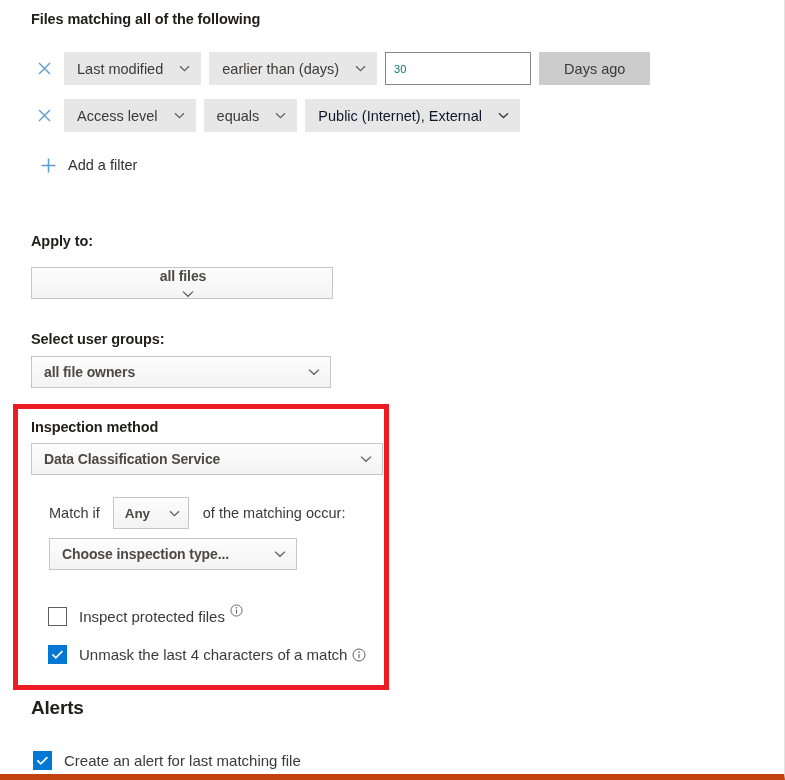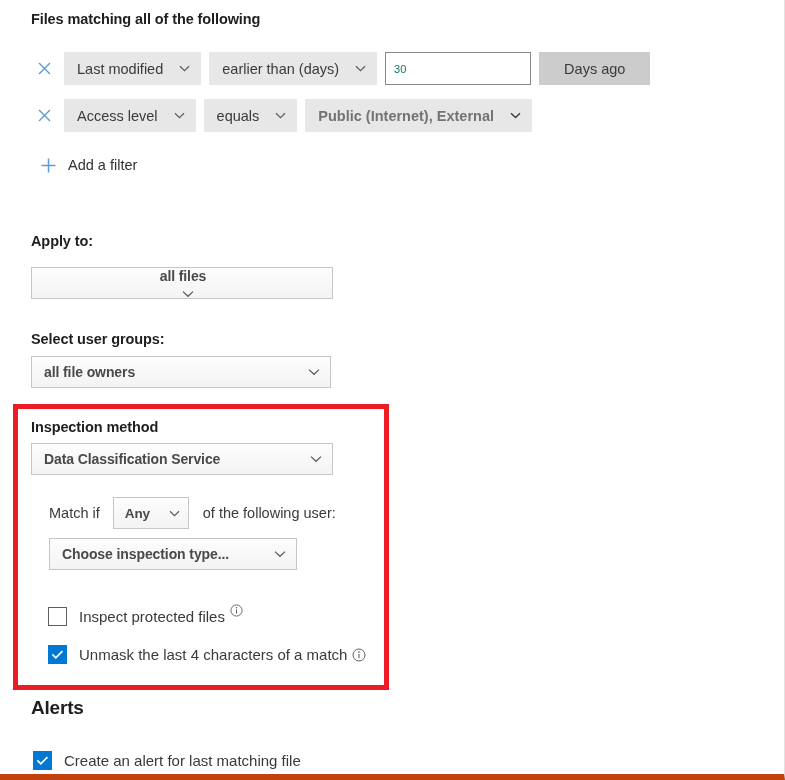--- a/index.html
+++ b/index.html
@@ -78,22 +78,22 @@
     cursor: pointer;
     box-sizing: border-box;
     flex: 0 0 auto;
   }
   .pill .pill-label {
     font-size: 14.5px;
     color: #3b3a39;
     white-space: nowrap;
   }
   .pill.strong .pill-label {
-    color: #737373;
-    font-weight: bold;
+    color: #0f172a;
+    font-weight: normal;
   }
   .pill .caret {
     margin-left: 16px;
     display: flex;
     align-items: center;
   }
 
   .caret svg { display: block; }
 
   
@@ -177,21 +177,21 @@
     position: absolute;
     left: 13px;
     top: 404px;
     width: 376px;
     height: 286px;
     border: 5px solid #ed1c24;
     box-sizing: border-box;
   }
 
   .inspection-label { position: absolute; left: 31px; top: 419px; }
-  .inspection-combo { position: absolute; left: 31px; top: 443px; width: 302px; }
+  .inspection-combo { position: absolute; left: 31px; top: 443px; width: 352px; }
 
   .match-row {
     position: absolute;
     left: 49px;
     top: 497px;
     display: flex;
     align-items: center;
   }
   .match-row .match-if  { font-size: 14.5px; color: #3b3a39; margin-right: 13px; }
   .match-row .match-tail{ font-size: 14.5px; color: #3b3a39; margin-left: 14px; }
@@ -385,21 +385,21 @@
 
     <div class="combo match-combo">
       <span class="combo-label">Any</span>
       <span class="caret">
         <svg width="11" height="7" viewBox="0 0 11 7">
           <path d="M1 1.3 L5.5 5.6 L10 1.3" stroke="#605e5c" stroke-width="1.25" fill="none"></path>
         </svg>
       </span>
     </div>
 
-    <span class="match-tail">of the following user:</span>
+    <span class="match-tail">of the matching occur:</span>
   </div>
 
   <div class="combo inspection-type-combo">
     <span class="combo-label">Choose inspection type...</span>
     <span class="caret">
       <svg width="12" height="8" viewBox="0 0 12 8">
         <path d="M1 1.6 L6 6.3 L11 1.6" stroke="#605e5c" stroke-width="1.3" fill="none"></path>
       </svg>
     </span>
   </div>

